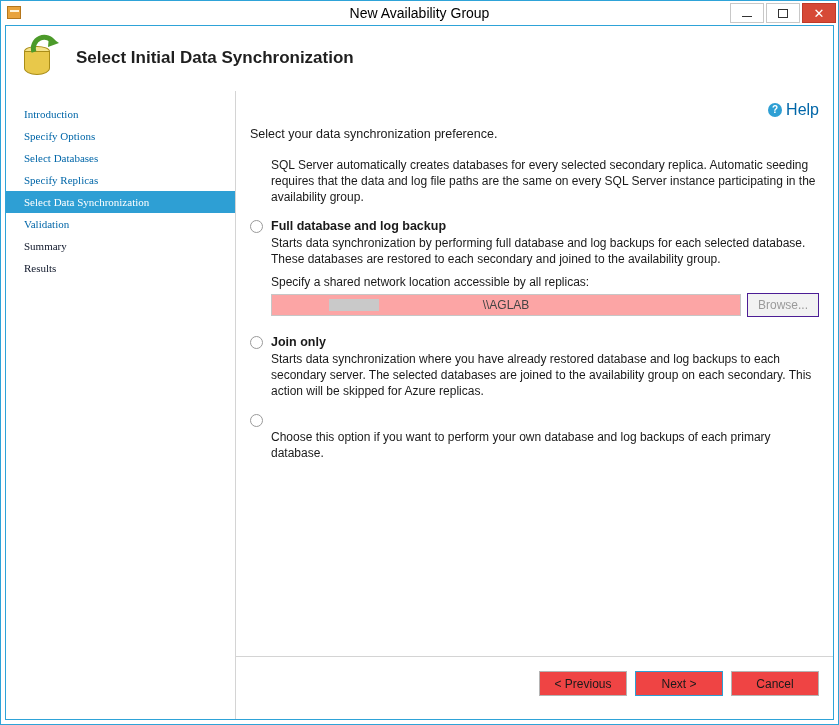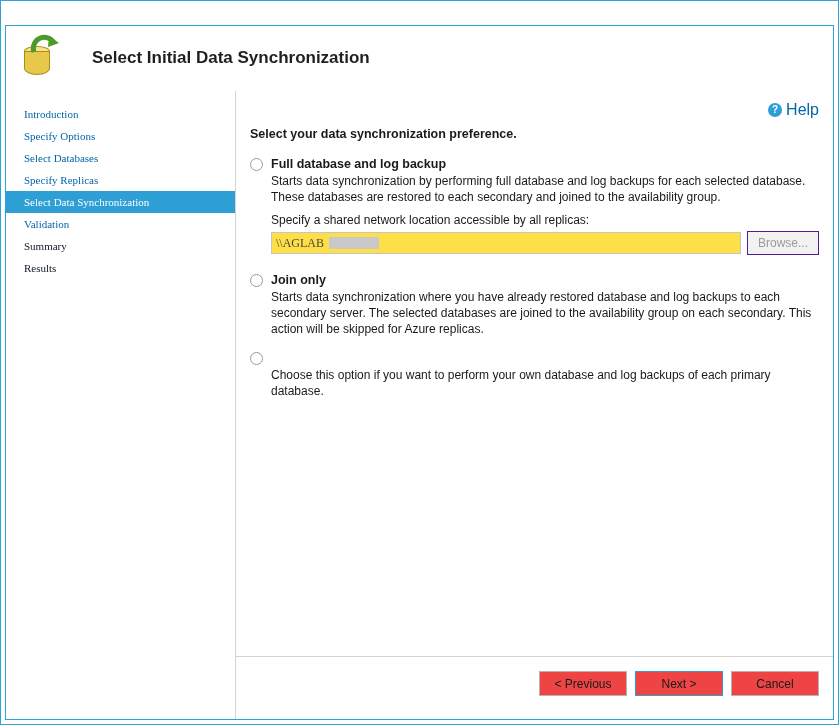--- a/index.html
+++ b/index.html
@@ -157,21 +157,21 @@
     left: 14px;
     top: 4px;
     width: 30px;
     height: 28px;
   }
   .arrow svg { display: block; }
   .header-title {
     font-size: 17px;
     font-weight: bold;
     color: #1f1f1f;
-    margin-left: 20px;
+    margin-left: 4px;
   }
 
   
   .body-area {
     position: absolute;
     left: 0;
     top: 65px;
     right: 0;
     bottom: 0;
     display: flex;
@@ -237,21 +237,21 @@
 
   .pane {
     position: absolute;
     left: 14px;
     top: 36px;
     right: 14px;
     bottom: 64px;
   }
   .lead {
     font-size: 12.5px;
-    font-weight: bold;
+    font-weight: normal;
     color: #1a1a1a;
     margin: 0 0 16px 0;
   }
   .option {
     margin-bottom: 4px;
   }
   .opt-head {
     display: flex;
     align-items: flex-start;
     gap: 8px;
@@ -300,28 +300,29 @@
   .share-row {
     display: flex;
     align-items: center;
     gap: 6px;
     margin: 0 0 18px 21px;
   }
   .share-input {
     flex: 1 1 auto;
     height: 22px;
     border: 1px solid #c6c6c6;
-    background: #fde047;
+    background: #fca5a5;
     color: #444;
-    font-family: Liberation Serif, serif;
+    font-family: Liberation Sans, sans-serif;
     font-size: 12px;
     padding: 0 4px;
     box-sizing: border-box;
     max-width: 470px;
     position: relative;
+    text-align: center;
   }
   .share-input-wrap {
     position: relative;
     flex: 0 0 auto;
     width: 470px;
   }
   .redact {
     position: absolute;
     left: 58px;
     top: 5px;
@@ -367,20 +368,35 @@
   }
   .btn.primary {
     border: 1px solid #2e9fd4;
   }
 </style>
 </head>
 <body>
 
 <div id="app">
 
+  <div class="titlebar">
+    <div class="titlebar-icon">
+      <div class="box"></div>
+    </div>
+    <div class="titlebar-title">New Availability Group</div>
+    <div class="titlebar-buttons">
+      <div class="tb-btn">
+          <span class="glyph-min"></span>
+        </div>
+      <div class="tb-btn">
+          <span class="glyph-max"></span>
+        </div>
+      <div class="tb-btn close">✕</div>
+    </div>
+  </div>
 
   <div class="frame">
 
     <div class="header">
       <div class="header-icon">
         <div class="cyl">
           <div class="top"></div>
           <div class="body"></div>
         </div>
         <div class="arrow">
@@ -411,20 +427,21 @@
         <div class="help-row">
           <span class="help-icon">?</span>
           <a class="help-link" href="#">Help</a>
         </div>
 
         <div class="pane">
 
           <p class="lead">Select your data synchronization preference.</p>
 
           <div class="option">
+            <p class="opt-desc">SQL Server automatically creates databases for every selected secondary replica. Automatic seeding requires that the data and log file paths are the same on every SQL Server instance participating in the availability group.</p>
           </div>
 
           <div class="option">
             <div class="opt-head">
               <span class="radio"></span>
               <span class="opt-label">Full database and log backup</span>
             </div>
             <p class="opt-desc tight">Starts data synchronization by performing full database and log backups for each selected database. These databases are restored to each secondary and joined to the availability group.</p>
           </div>
 

